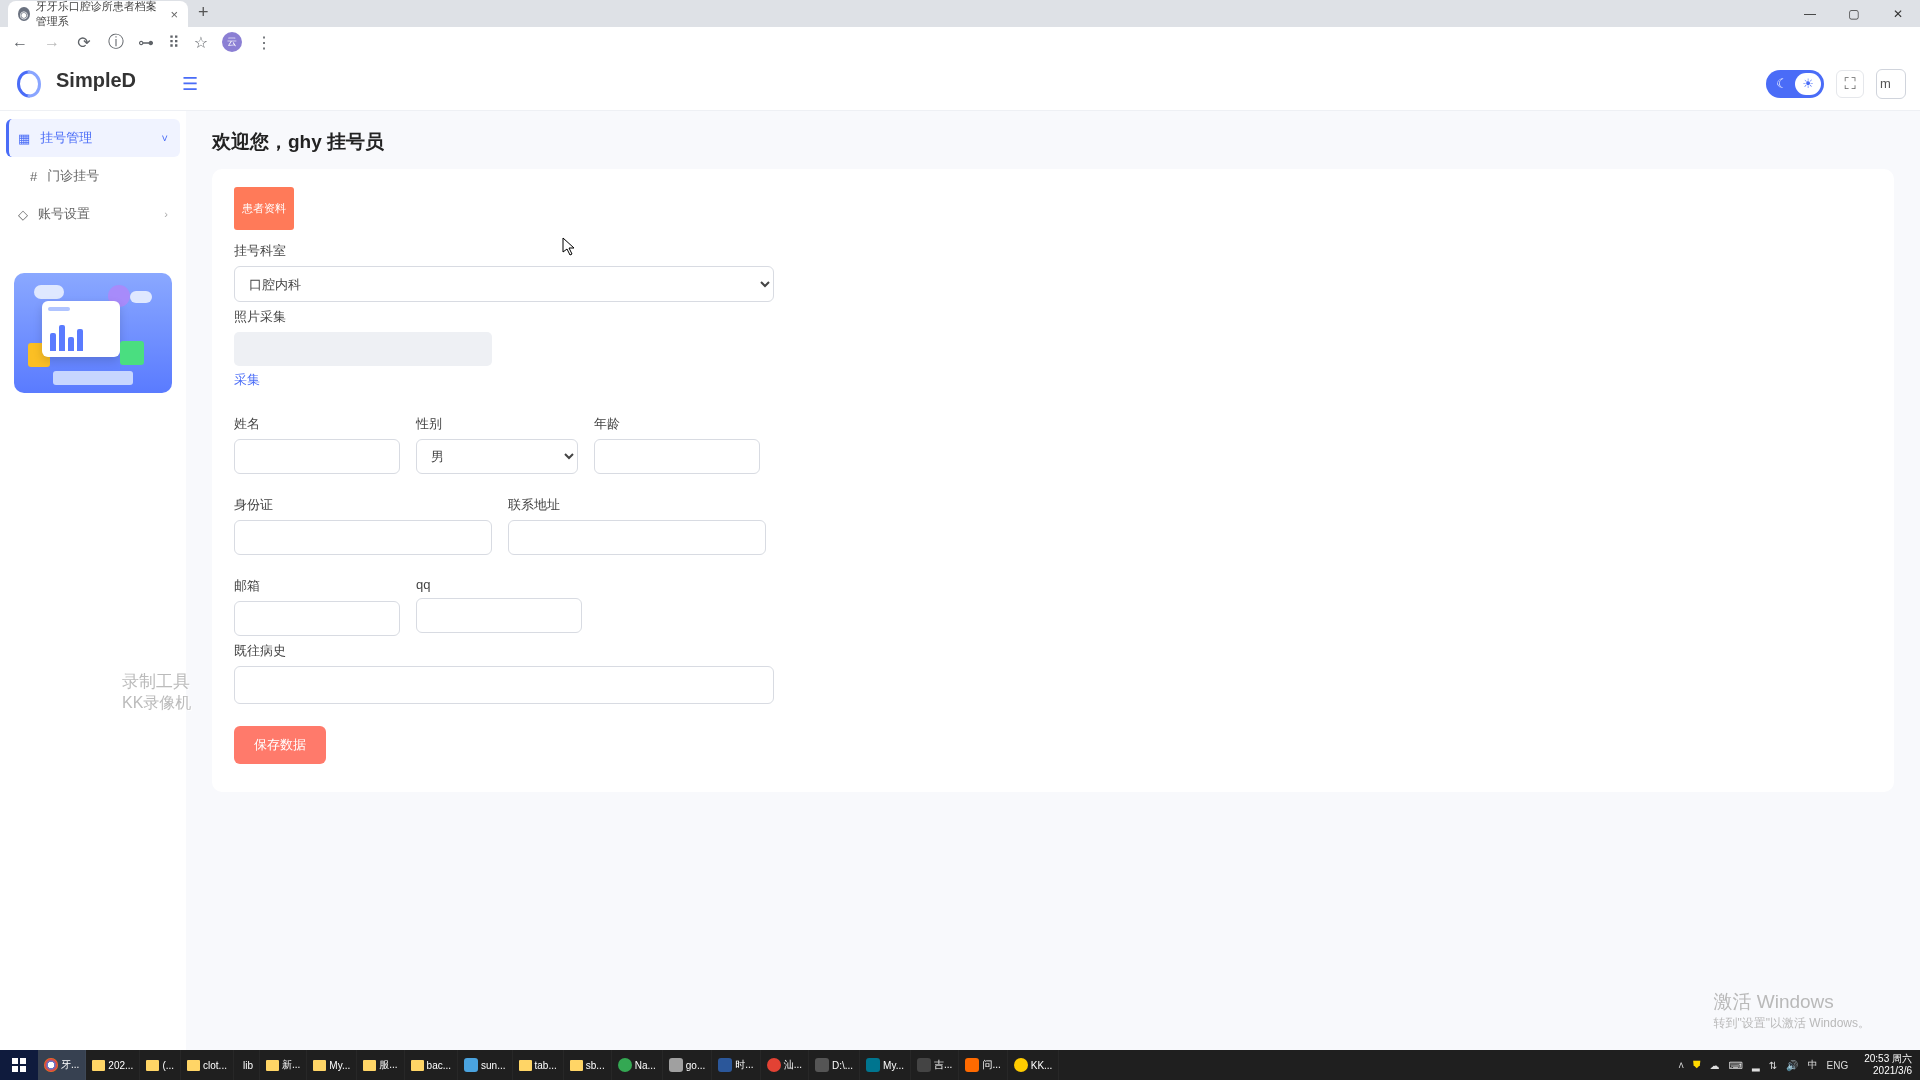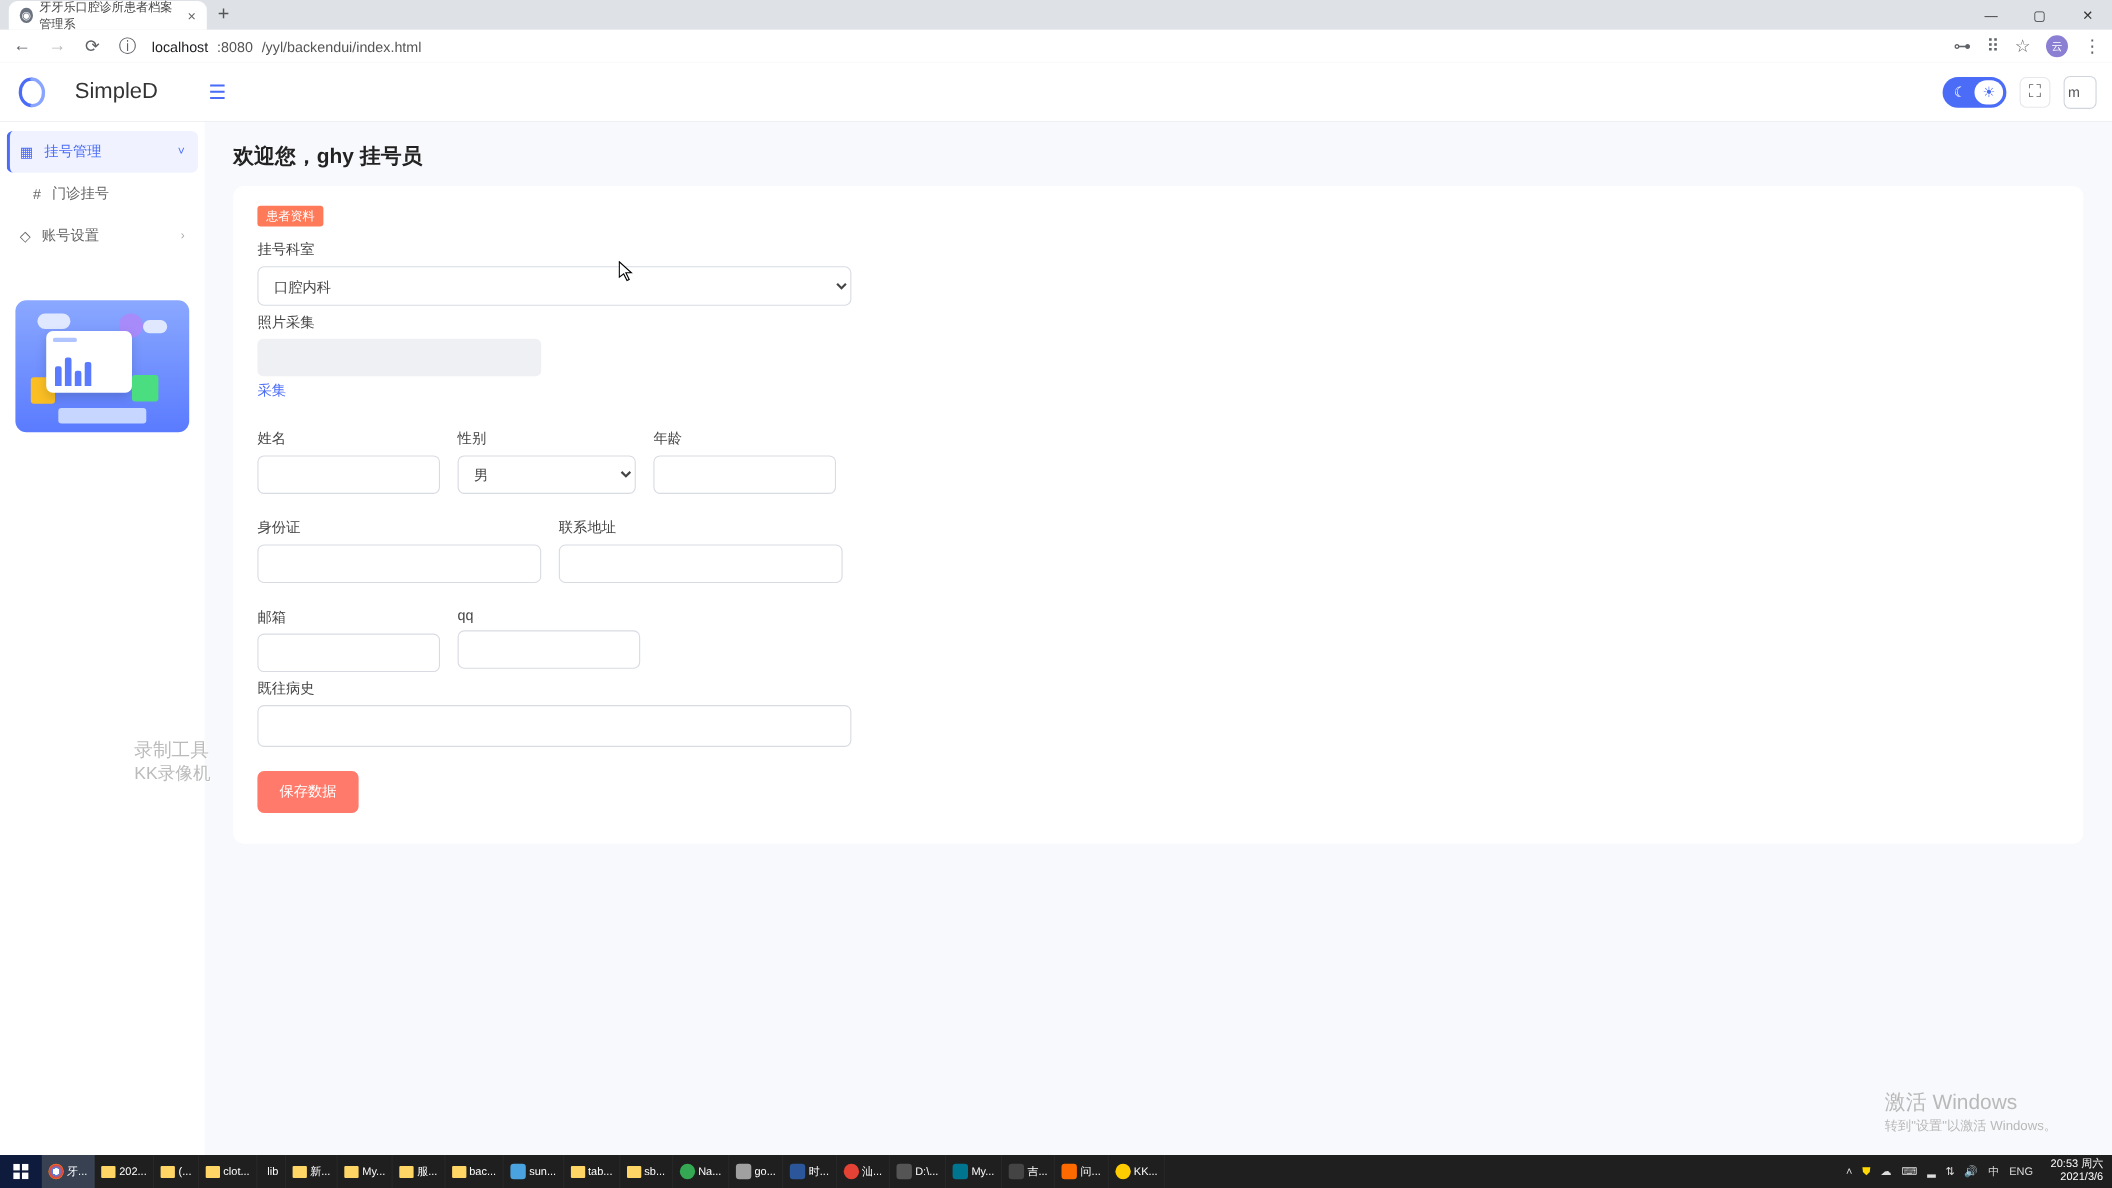--- a/index.html
+++ b/index.html
@@ -18,21 +18,21 @@
 .nav-btn { width: 20px; height: 20px; display: flex; align-items: center; justify-content: center; color: #5f6368; }
 .nav-btn.disabled { color: #bbb; }
 .url-area { flex: 1; display: flex; align-items: center; gap: 8px; font-size: 13px; color: #555; }
 .url-area .host { color: #202124; }
 .addr-icons { display: flex; gap: 14px; align-items: center; color: #5f6368; }
 .profile-dot { width: 20px; height: 20px; border-radius: 50%; background: #8b7fd4; display: flex; align-items: center; justify-content: center; color: #fff; font-size: 10px; }
 
 
 .app-area { position: absolute; top: 57px; left: 0; right: 0; bottom: 30px; background: #f8f9fc; }
 .app-header { height: 54px; background: #fff; display: flex; align-items: center; padding: 0 14px; border-bottom: 1px solid #eef0f4; }
-.brand { display: flex; align-items: center; gap: 24px; font-size: 20px; font-weight: 400; color: #333; }
+.brand { display: flex; align-items: flex-start; gap: 12px; font-size: 20px; font-weight: 700; color: #333; }
 .brand-icon { width: 30px; height: 30px; }
 .brand-icon svg { width: 100%; height: 100%; }
 .hamburger { margin-left: 46px; color: #4a6cf7; font-size: 18px; cursor: pointer; }
 .header-right { margin-left: auto; display: flex; align-items: center; gap: 12px; }
 .theme-toggle { display: flex; background: #4a6cf7; border-radius: 16px; padding: 3px; }
 .theme-toggle .seg { width: 26px; height: 22px; display: flex; align-items: center; justify-content: center; border-radius: 14px; font-size: 13px; }
 .theme-toggle .seg.active { background: #fff; color: #4a6cf7; }
 .theme-toggle .seg:not(.active) { color: #fff; }
 .fullscreen-btn { width: 28px; height: 28px; border: 1px solid #e5e7eb; border-radius: 6px; display: flex; align-items: center; justify-content: center; color: #666; }
 .avatar { width: 30px; height: 30px; border-radius: 6px; border: 1px solid #d0d4dc; display: flex; align-items: center; justify-content: flex-start; padding-left: 3px; font-size: 13px; color: #555; overflow: hidden; background: #fff; }
@@ -55,21 +55,21 @@
 .graphic-inner .cloud2 { position: absolute; top: 18px; right: 20px; width: 22px; height: 12px; background: #dfe8ff; border-radius: 10px; }
 .graphic-inner .gear { position: absolute; top: 12px; right: 42px; width: 22px; height: 22px; background: #a78bfa; border-radius: 50%; }
 .graphic-inner .box1 { position: absolute; bottom: 26px; left: 14px; width: 22px; height: 24px; background: #fbbf24; border-radius: 3px; }
 .graphic-inner .box2 { position: absolute; bottom: 28px; right: 28px; width: 24px; height: 24px; background: #4ade80; border-radius: 3px; }
 .graphic-inner .base { position: absolute; bottom: 8px; left: 50%; transform: translateX(-50%); width: 80px; height: 14px; background: #c7d6ff; border-radius: 3px; }
 
 
 .main { flex: 1; padding: 18px 26px; overflow: auto; background: #f8f9fc; }
 .welcome { font-size: 19px; font-weight: 700; color: #222; margin-bottom: 14px; }
 .card { background: #fff; border-radius: 10px; padding: 18px 22px 28px; width: 100%; }
-.badge { display: inline-block; background: #ff7a59; color: #fff; font-size: 11px; padding: 2px 8px; border-radius: 3px; margin-bottom: 6px; font-family: Liberation Mono, monospace; }
+.badge { display: inline-block; background: #ff7a59; color: #fff; font-size: 11px; padding: 14px 8px; border-radius: 3px; margin-bottom: 6px; font-family: Liberation Mono, monospace; }
 .field-label { font-size: 13px; color: #444; margin: 6px 0; }
 .select-full, .select-sm { width: 540px; height: 36px; border: 1px solid #d8dbe2; border-radius: 6px; padding: 0 10px; font-size: 13px; color: #444; background: #fff; appearance: auto; }
 .photo-box { width: 258px; height: 34px; background: #eef0f4; border-radius: 5px; margin: 4px 0; }
 .capture-link { color: #4a6cf7; font-size: 13px; text-decoration: none; display: inline-block; margin-bottom: 4px; }
 .row { display: flex; gap: 16px; margin-top: 16px; }
 .col { display: flex; flex-direction: column; }
 .input-sm { width: 166px; height: 35px; border: 1px solid #d8dbe2; border-radius: 6px; padding: 0 10px; font-size: 13px; background: #fff; }
 .select-sm { width: 162px; height: 35px; }
 .input-md { width: 258px; height: 35px; border: 1px solid #d8dbe2; border-radius: 6px; padding: 0 10px; font-size: 13px; background: #fff; }
 .input-full { width: 540px; height: 38px; border: 1px solid #d8dbe2; border-radius: 6px; padding: 0 10px; font-size: 13px; background: #fff; }
@@ -112,25 +112,20 @@
   <div class="win-controls">
     <div class="win-btn">—</div>
     <div class="win-btn">▢</div>
     <div class="win-btn">✕</div>
   </div>
   <div class="addr-bar">
     <div class="nav-btn">←</div>
     <div class="nav-btn disabled">→</div>
     <div class="nav-btn">⟳</div>
     <div class="nav-btn">ⓘ</div>
-    <div class="url-area">
-      <span class="host">localhost</span>
-        <span>:8080</span>
-        <span>/yyl/backendui/index.html</span>
-    </div>
     <div class="addr-icons">
       <span>⊶</span>
       <span>⠿</span>
       <span>☆</span>
       <span class="profile-dot">云</span>
       <span>⋮</span>
     </div>
   </div>
 </div>
 

